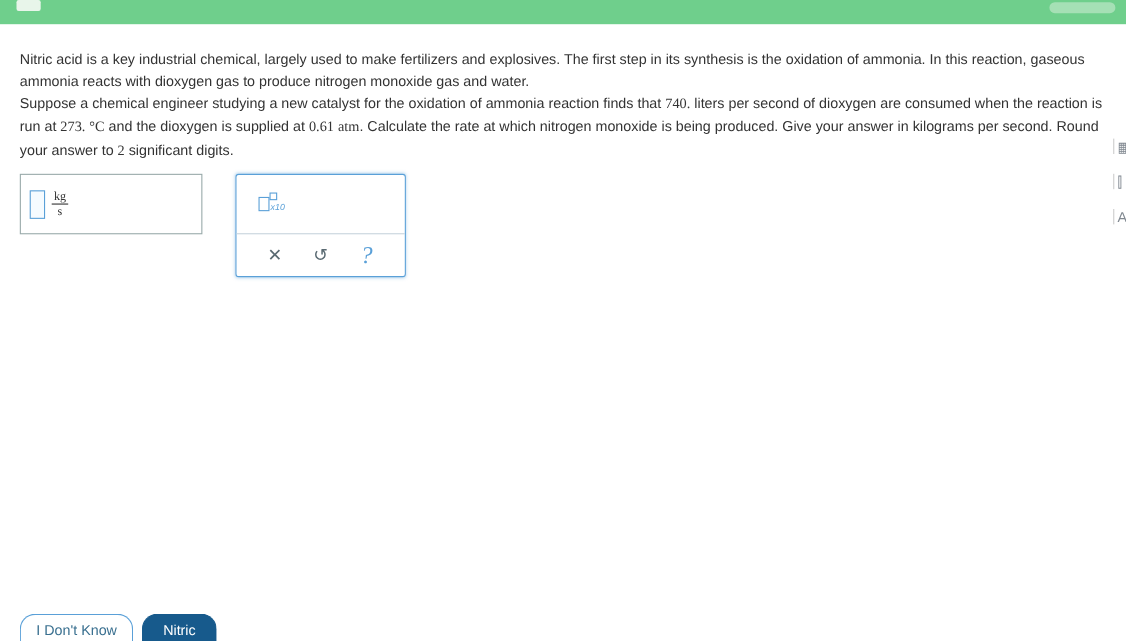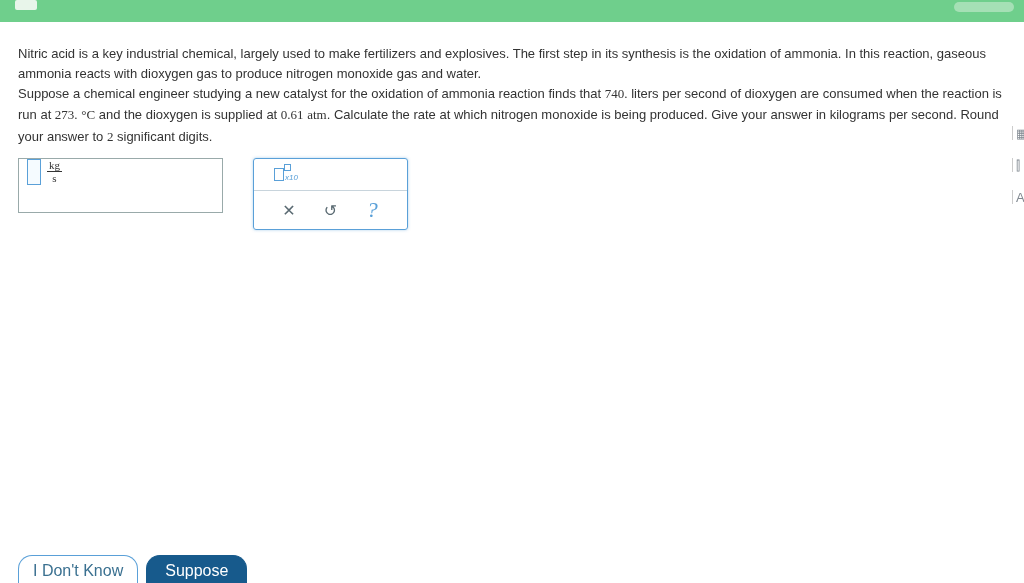--- a/index.html
+++ b/index.html
@@ -45,25 +45,25 @@
   font-size: 13px;
   color: #333;
 }
 .para1 { line-height: 1.5; margin-bottom: 0; }
 .para2 { line-height: 1.65; margin-bottom: 11px; }
 .num { font-family: 'Times New Roman', serif; }
 
 .answer-row { display: flex; gap: 30px; align-items: flex-start; }
 
 .answer-box {
-  width: 205px;
+  width: 166px;
   height: 55px;
   border: 1px solid #9aa;
   display: flex;
-  align-items: flex-start;
+  align-items: center;
   padding-left: 8px;
   gap: 6px;
 }
 .input-slot {
   width: 14px;
   height: 26px;
   border: 1px solid #5aa0d8;
   background: #f5fbff;
 }
 .unit-frac {
@@ -77,21 +77,21 @@
 .unit-frac .top { border-bottom: 1px solid #333; padding: 0 2px; }
 .unit-frac .bot { padding: 0 2px; }
 
 .tool-panel {
   width: 155px;
   border: 1px solid #5aa0d8;
   border-radius: 3px;
   box-shadow: 0 0 3px rgba(90,160,216,0.5);
 }
 .tool-top {
-  height: 32px;
+  height: 54px;
   border-bottom: 1px solid #c8d4dc;
   display: flex;
   align-items: center;
   padding-left: 20px;
   font-style: italic;
 }
 .sci-btn {
   display: flex;
   align-items: center;
   font-size: 10px;
@@ -150,21 +150,21 @@
 .footer-btns {
   position: absolute;
   bottom: 0;
   left: 18px;
   display: flex;
   gap: 8px;
 }
 .btn {
   padding: 6px 14px 3px 14px;
   border-radius: 14px 14px 0 0;
-  font-size: 16px;
+  font-size: 13px;
   cursor: pointer;
   border: 1px solid;
   border-bottom: none;
   text-align: center;
 }
 .btn-idk {
   background: #fff;
   border-color: #5aa0d8;
   color: #3a7090;
 }
@@ -217,14 +217,14 @@
 </div>
 
 <div class="side-tools">
   <div class="side-tool">▦</div>
   <div class="side-tool">⫿</div>
   <div class="side-tool">A</div>
 </div>
 
 <div class="footer-btns">
   <div class="btn btn-idk">I Don't Know</div>
-  <div class="btn btn-submit">Suppose</div>
+  <div class="btn btn-submit">Nitric</div>
 </div>
 
 </body></html>

